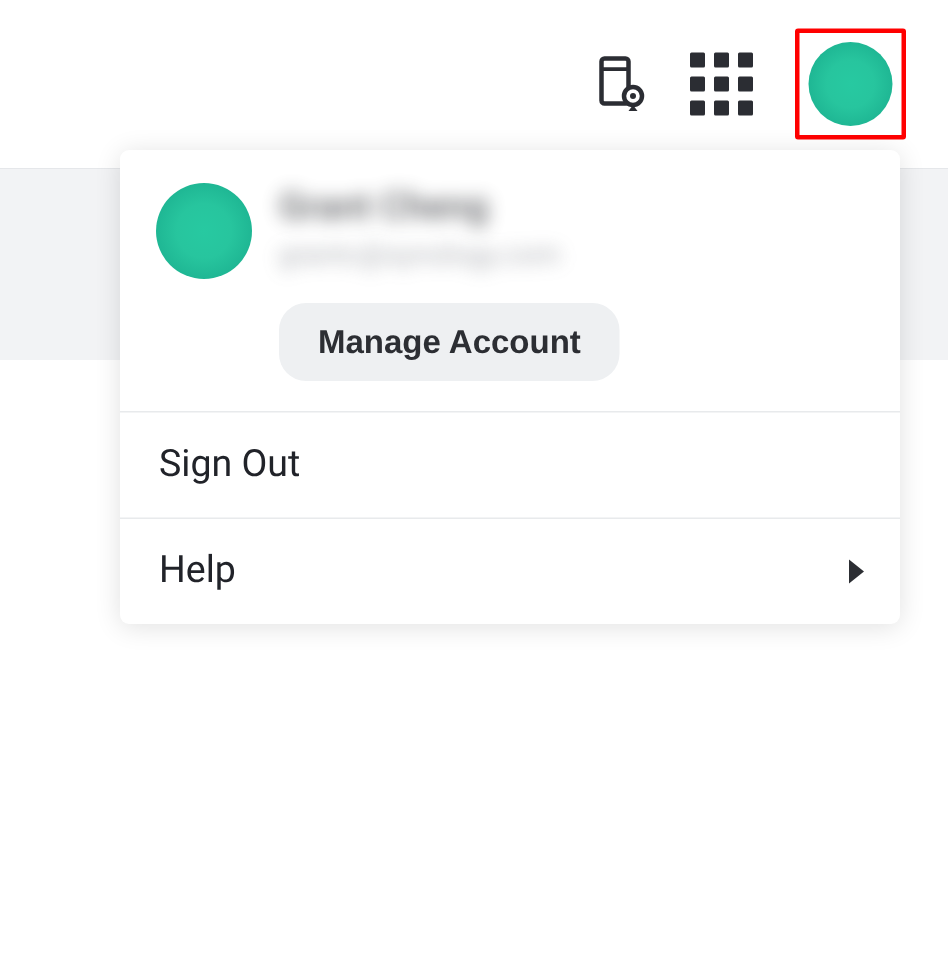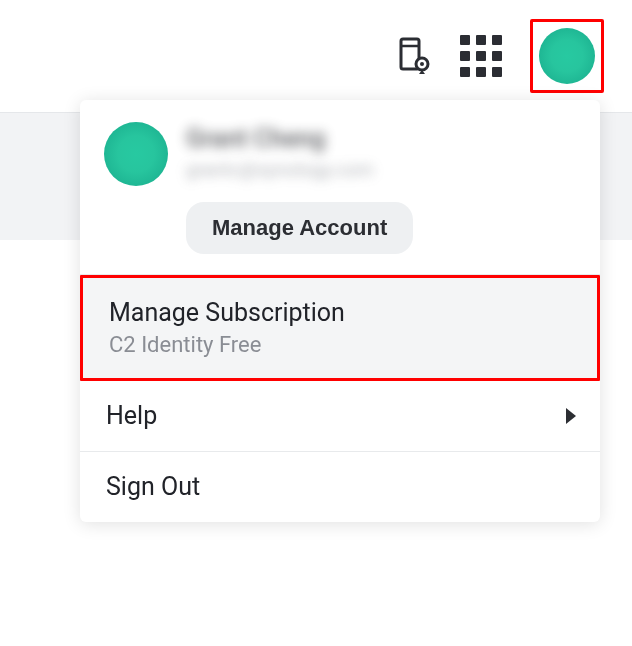--- a/index.html
+++ b/index.html
@@ -80,28 +80,22 @@
       <div class="menu-user-meta">
         <div class="user-name">Grant Cheng</div>
         <div class="user-email">grantc@synology.com</div>
       </div>
     </div>
     <div class="manage-account-wrap">
       <button class="manage-account-btn">Manage Account</button>
     </div>
   </div>
 
-  <div class="menu-item highlighted">
-    <div>
-      <div class="label">Manage Subscription</div>
-      <div class="subtext">C2 Identity Free</div>
-    </div>
+
+  <div class="menu-item">
+    <div class="label">Sign Out</div>
   </div>
 
   <div class="menu-item">
     <div class="label">Help</div>
     <div class="caret"></div>
   </div>
-
-  <div class="menu-item">
-    <div class="label">Sign Out</div>
-  </div>
 </div>
 
 </body></html>

